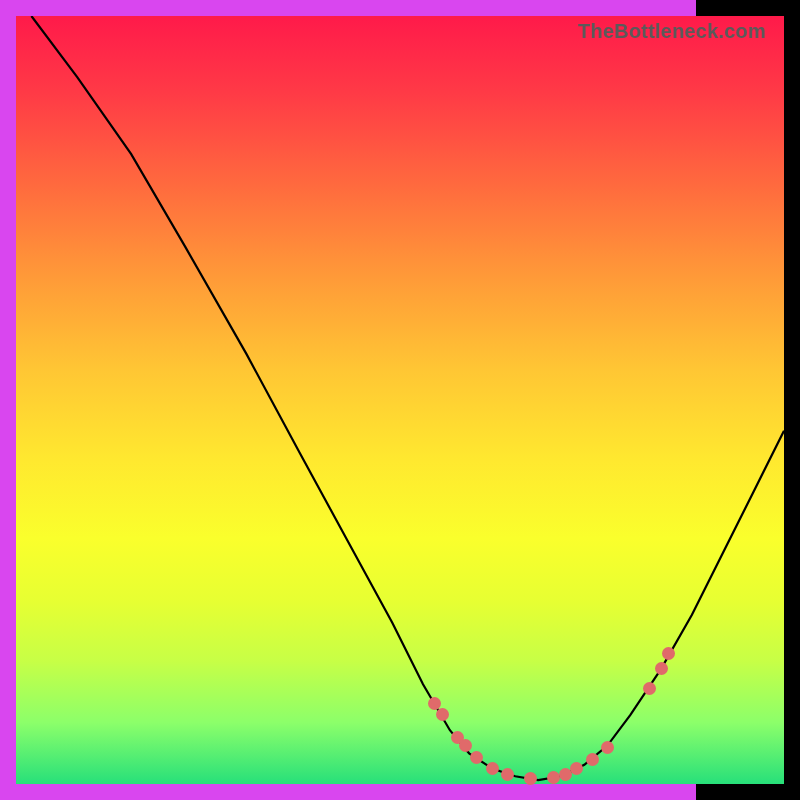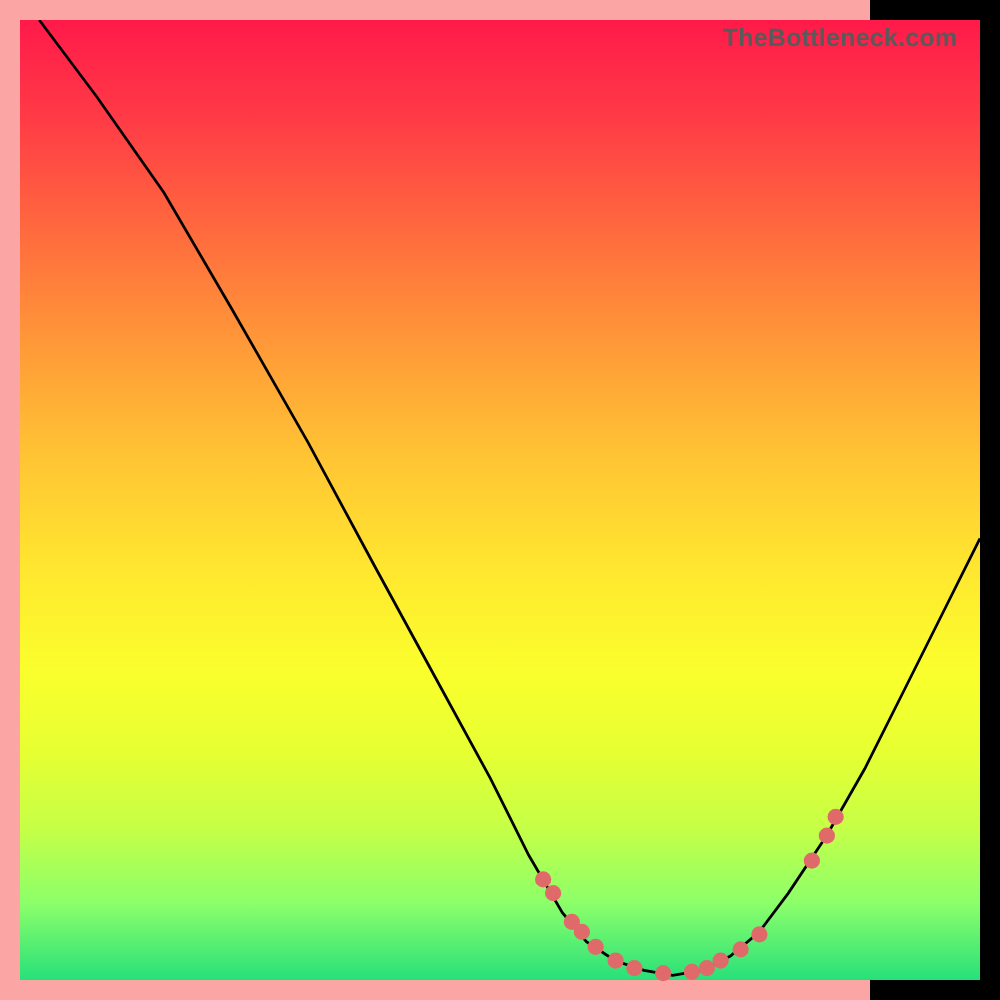--- a/index.html
+++ b/index.html
@@ -1,17 +1,17 @@
 <!DOCTYPE html>
 <html><head>
 <meta charset="utf-8">
 <style>
   * { margin: 0; padding: 0; box-sizing: border-box; }
   html, body { width: 800px; height: 800px; overflow: hidden; background: #000; }
-  .wrap { position: relative; width: 696px; height: 800px; background: #fca5a5; }
+  .wrap { position: relative; width: 696px; height: 800px; background: #d946ef; }
   .plot {
     position: absolute;
     left: 16px; top: 16px; width: 768px; height: 768px;
     background: linear-gradient(to bottom,
       #ff1a4a 0%,
       #ff3a46 10%,
       #ff6a3e 22%,
       #ff9a38 34%,
       #ffc634 46%,
       #ffe92f 58%,

